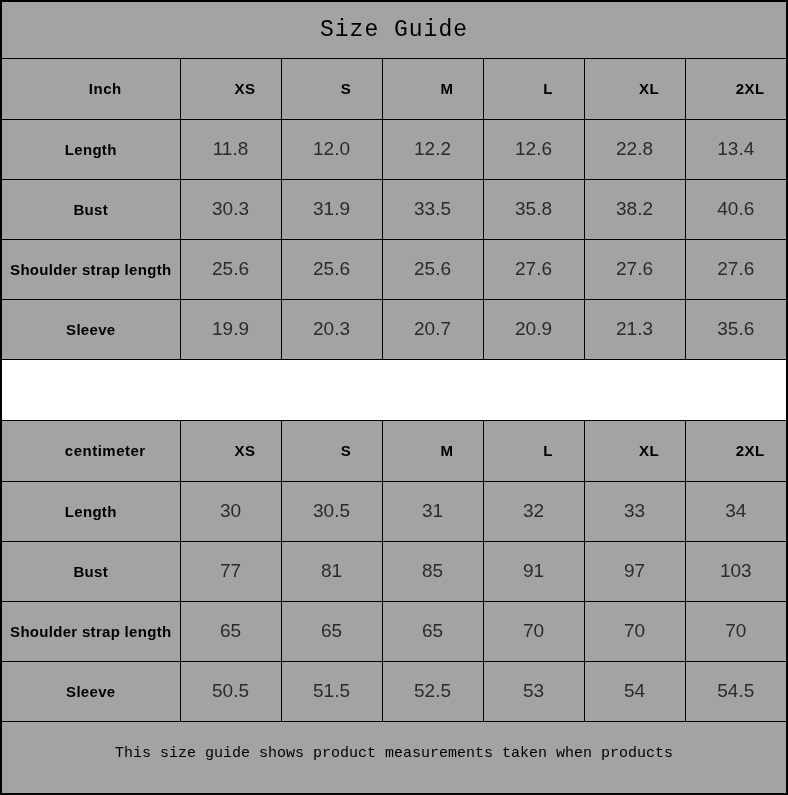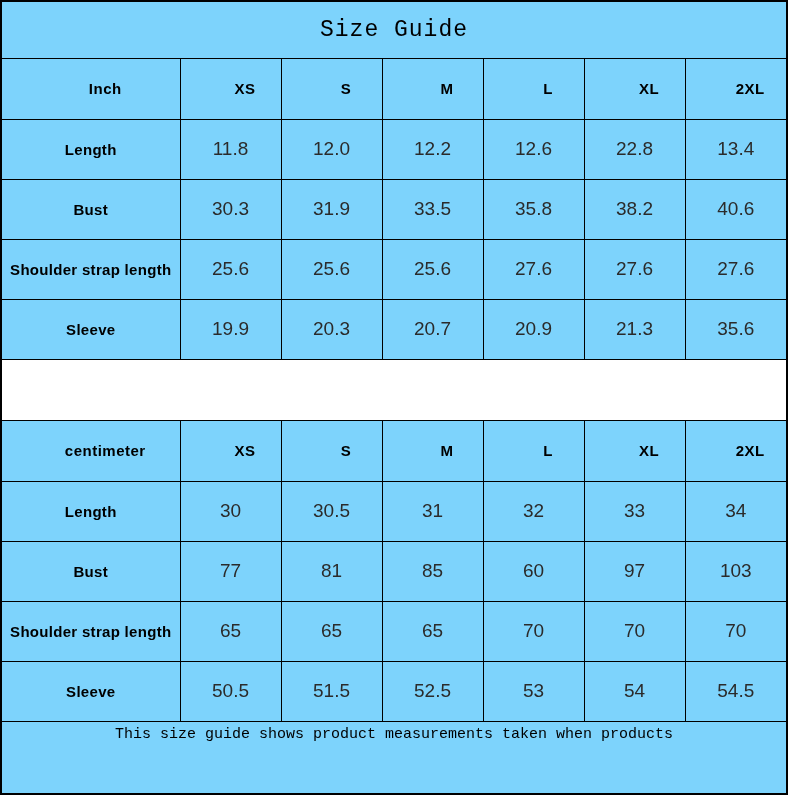--- a/index.html
+++ b/index.html
@@ -5,21 +5,21 @@
   html, body {
     margin: 0;
     padding: 0;
     background: #ffffff;
   }
   .sheet {
     box-sizing: border-box;
     width: 788px;
     height: 795px;
     border: 2px solid #000000;
-    background: #7dd3fc;
+    background: #a3a3a3;
     overflow: hidden;
     font-family: "Liberation Sans", sans-serif;
     color: #000000;
   }
   .title-bar {
     box-sizing: border-box;
     height: 57px;
     border-bottom: 1px solid #000000;
     display: flex;
     align-items: center;
@@ -71,21 +71,21 @@
     border-bottom: 1px solid #000000;
     background: #ffffff;
   }
   .note-bar {
     box-sizing: border-box;
     height: 64px;
     border-top: 1px solid #000000;
     display: flex;
     flex-direction: column;
     align-items: center;
-    justify-content: flex-start;
+    justify-content: center;
     font-family: "Liberation Mono", "DejaVu Sans Mono", monospace;
     font-size: 15px;
     line-height: 25px;
     color: #000000;
     white-space: nowrap;
   }
 </style>
 </head>
 <body>
 
@@ -175,21 +175,21 @@
           <td>31</td>
           <td>32</td>
           <td>33</td>
           <td>34</td>
         </tr>
         <tr>
           <th class="rowlabel">Bust</th>
           <td>77</td>
           <td>81</td>
           <td>85</td>
-          <td>60</td>
+          <td>91</td>
           <td>97</td>
           <td>103</td>
         </tr>
         <tr>
           <th class="rowlabel">Shoulder strap length</th>
           <td>65</td>
           <td>65</td>
           <td>65</td>
           <td>70</td>
           <td>70</td>

